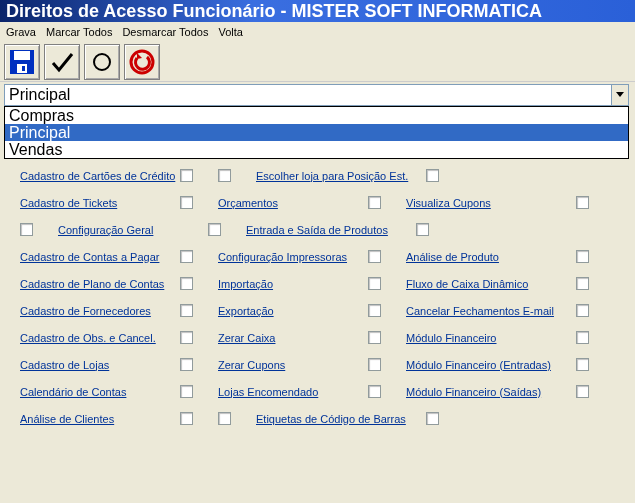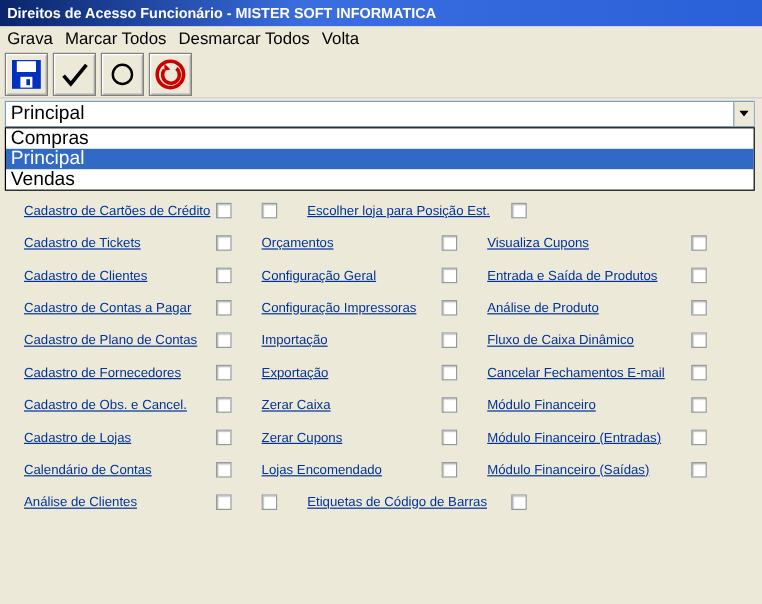--- a/index.html
+++ b/index.html
@@ -8,34 +8,34 @@
     font-family: Tahoma, Arial, sans-serif;
     font-size: 11px;
     background: #ECE9D8;
     width: 635px; height: 503px;
     overflow: hidden;
   }
   .titlebar {
     background: linear-gradient(to right, #0A246A, #3A6EE0 40%, #2A60D8);
     color: #fff;
     font-weight: bold;
-    font-size: 12px;
+    font-size: 18px;
     height: 22px;
     display: flex;
     align-items: center;
     padding: 0 6px;
   }
   .menubar {
     background: #ECE9D8;
     height: 20px;
     display: flex;
     align-items: center;
     gap: 10px;
     padding: 0 6px;
-    font-size: 14px;
+    font-size: 11px;
     color: #000;
   }
   .menubar span { cursor: default; }
   .toolbar {
     background: #ECE9D8;
     height: 40px;
     display: flex;
     align-items: center;
     gap: 4px;
     padding: 2px 4px;
@@ -227,21 +227,20 @@
       <div class="cell link col2">Orçamentos</div>
       <div class="cell col2c">
         <div class="cb"></div>
       </div>
       <div class="cell link col3">Visualiza Cupons</div>
       <div class="cell col3c">
         <div class="cb"></div>
       </div>
     </div>
     <div class="gridrow">
-      <div class="cell link col1">Cadastro de Clientes</div>
       <div class="cell col1c">
         <div class="cb"></div>
       </div>
       <div class="cell link col2">Configuração Geral</div>
       <div class="cell col2c">
         <div class="cb"></div>
       </div>
       <div class="cell link col3">Entrada e Saída de Produtos</div>
       <div class="cell col3c">
         <div class="cb"></div>

